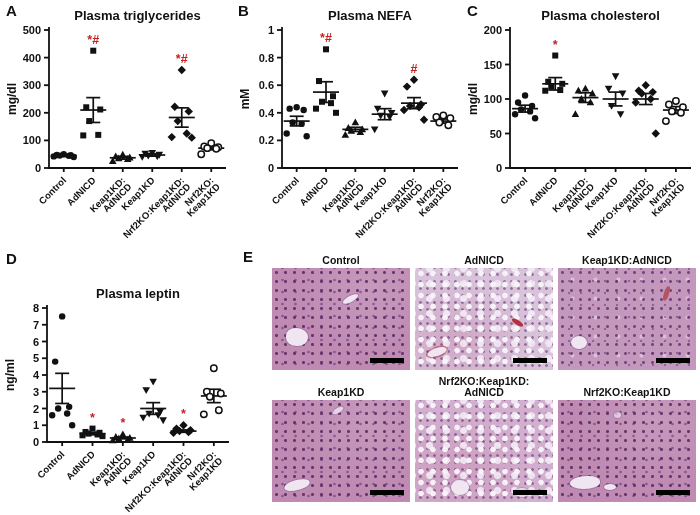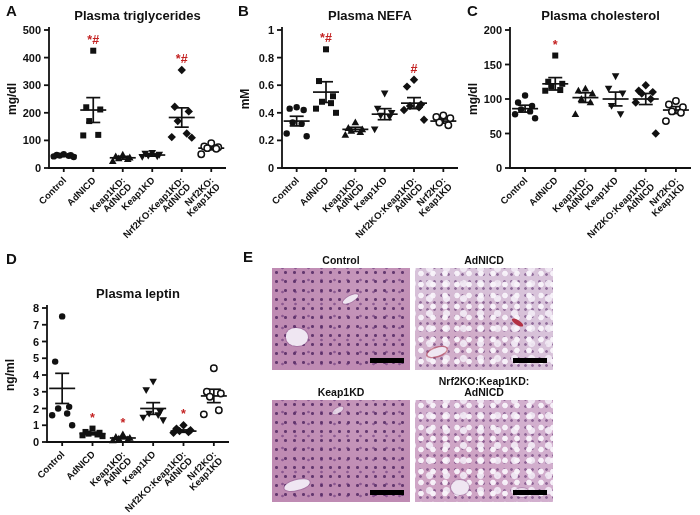--- a/index.html
+++ b/index.html
@@ -528,35 +528,52 @@
 
     <figure class="tile t-top c1">
       <figcaption class="cap">AdNICD</figcaption>
       <div class="micro tissue-fatty m-adnicd">
         <i class="vessel v1"></i>
         <i class="vessel v2"></i>
         <b class="sbar"></b>
       </div>
     </figure>
 
+    <figure class="tile t-top c2">
+      <figcaption class="cap">Keap1KD:AdNICD</figcaption>
+      <div class="micro tissue-mild m-keap-adnicd">
+        <i class="vessel v1"></i>
+        <i class="vessel v2"></i>
+        <b class="sbar"></b>
+      </div>
+    </figure>
 
     <figure class="tile t-bot c0">
       <figcaption class="cap">Keap1KD</figcaption>
       <div class="micro tissue-normal m-keap">
         <i class="vessel v1"></i>
         <i class="vessel v2"></i>
         <b class="sbar"></b>
       </div>
     </figure>
 
     <figure class="tile t-bot c1">
       <figcaption class="cap">Nrf2KO:Keap1KD:
 AdNICD</figcaption>
       <div class="micro tissue-fatty pinker m-nrf2-adnicd">
         <i class="vessel v1"></i>
         <i class="vessel v2"></i>
         <b class="sbar"></b>
       </div>
     </figure>
 
+    <figure class="tile t-bot c2">
+      <figcaption class="cap">Nrf2KO:Keap1KD</figcaption>
+      <div class="micro tissue-normal m-nrf2">
+        <i class="vessel v1"></i>
+        <i class="vessel v2"></i>
+        <i class="vessel v3"></i>
+        <b class="sbar"></b>
+      </div>
+    </figure>
 
   </div>
 </div>
 
 </body></html>

